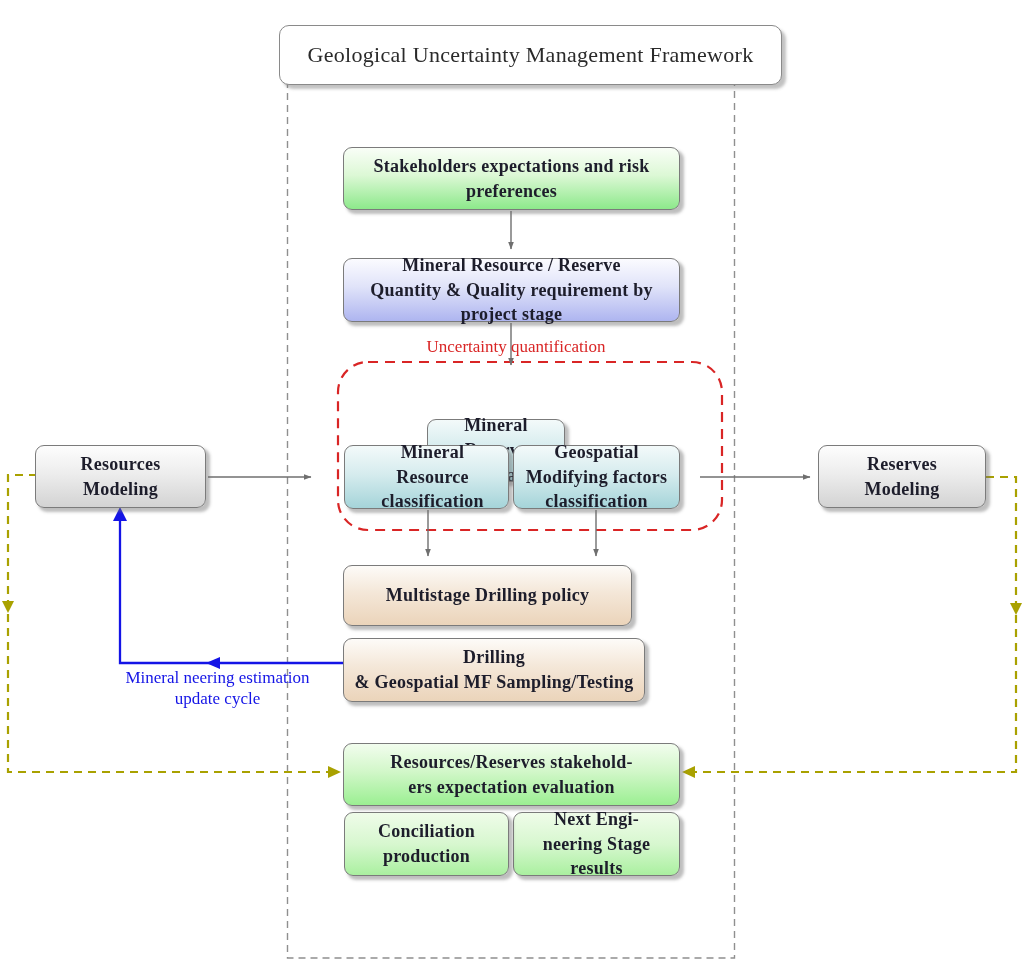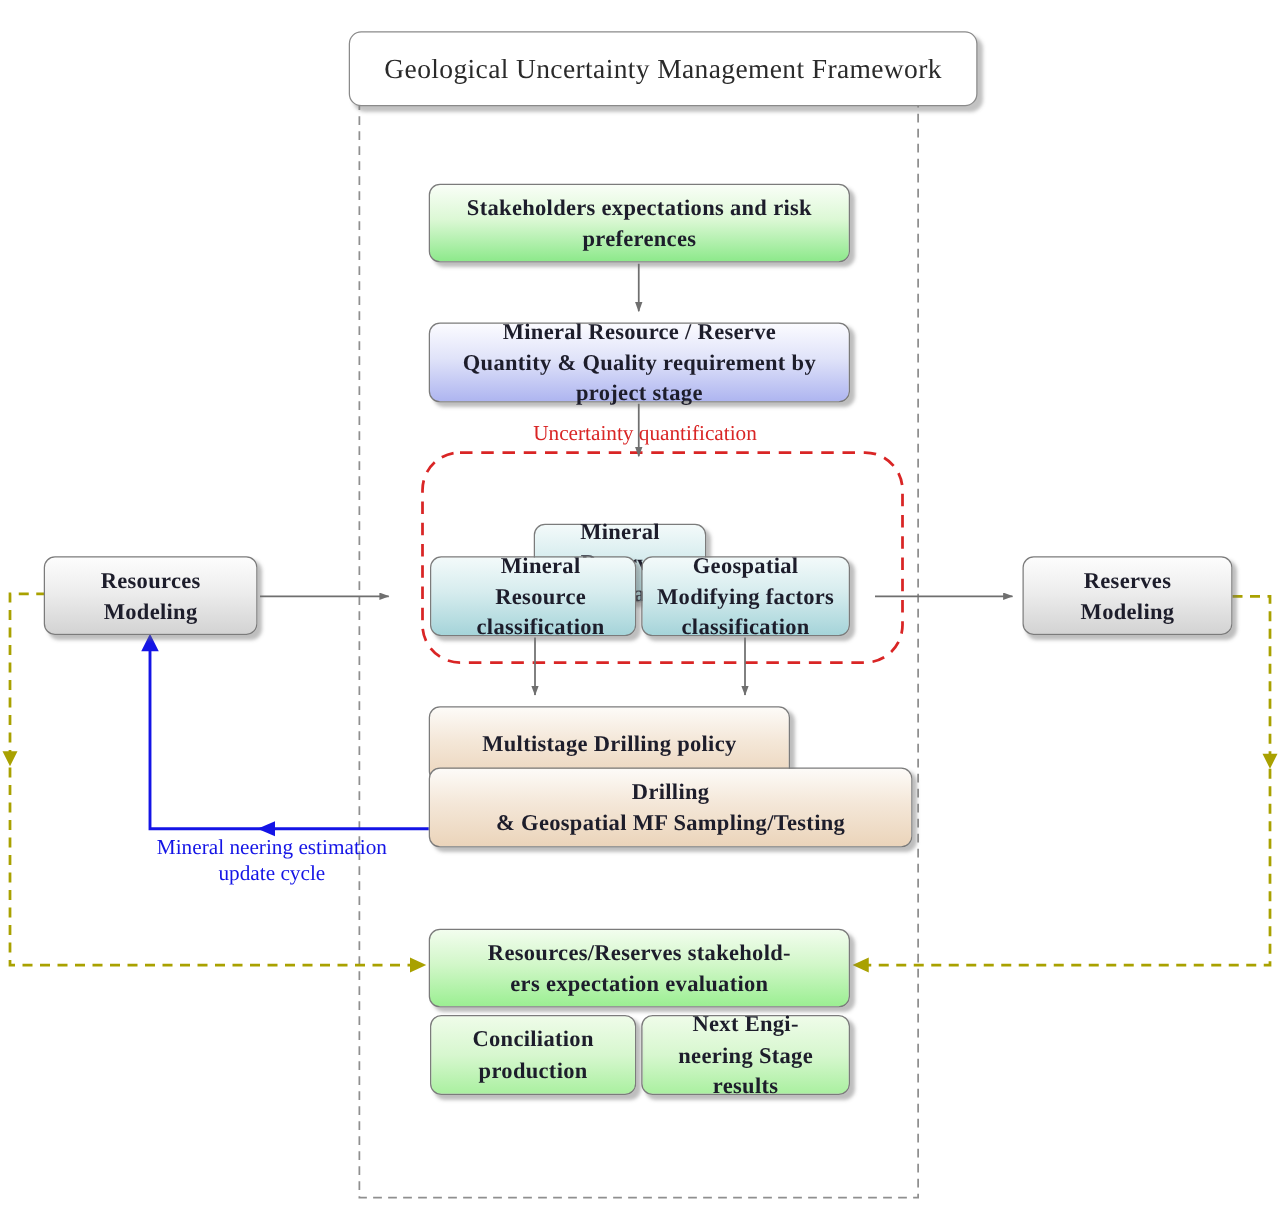--- a/index.html
+++ b/index.html
@@ -94,21 +94,21 @@
 classification</div>
 
   <div class="box grad-gray" style="left:35px; top:445px; width:171px; height:63px;">Resources
 Modeling</div>
 
   <div class="box grad-gray" style="left:818px; top:445px; width:168px; height:63px;">Reserves
 Modeling</div>
 
   <div class="box grad-tan" style="left:343px; top:565px; width:289px; height:61px;">Multistage Drilling policy</div>
 
-  <div class="box grad-tan" style="left:343px; top:614px; width:387px; height:64px;">Drilling
+  <div class="box grad-tan" style="left:343px; top:638px; width:302px; height:64px;">Drilling
 &amp; Geospatial MF Sampling/Testing</div>
 
   <div class="annotation blue" style="left:95px; top:667px; width:245px;">Mineral neering estimation
 update cycle</div>
 
   <div class="box grad-green2" style="left:343px; top:743px; width:337px; height:63px;">Resources/Reserves stakehold-
 ers expectation evaluation</div>
 
   <div class="box grad-green3" style="left:513px; top:812px; width:167px; height:64px;">Next Engi-
 neering Stage

